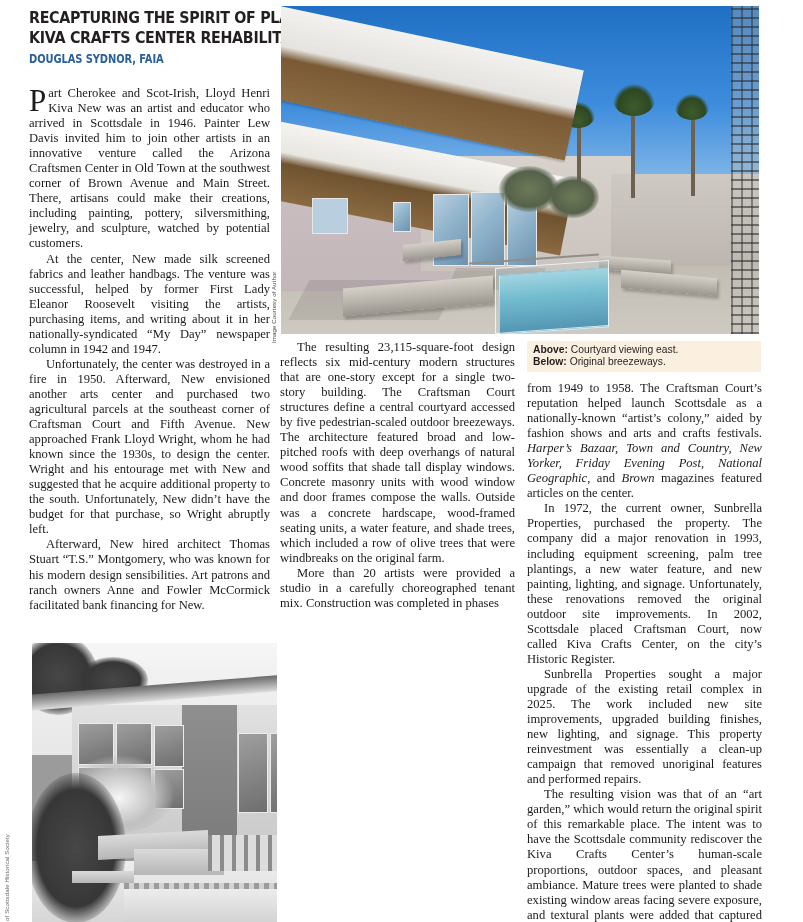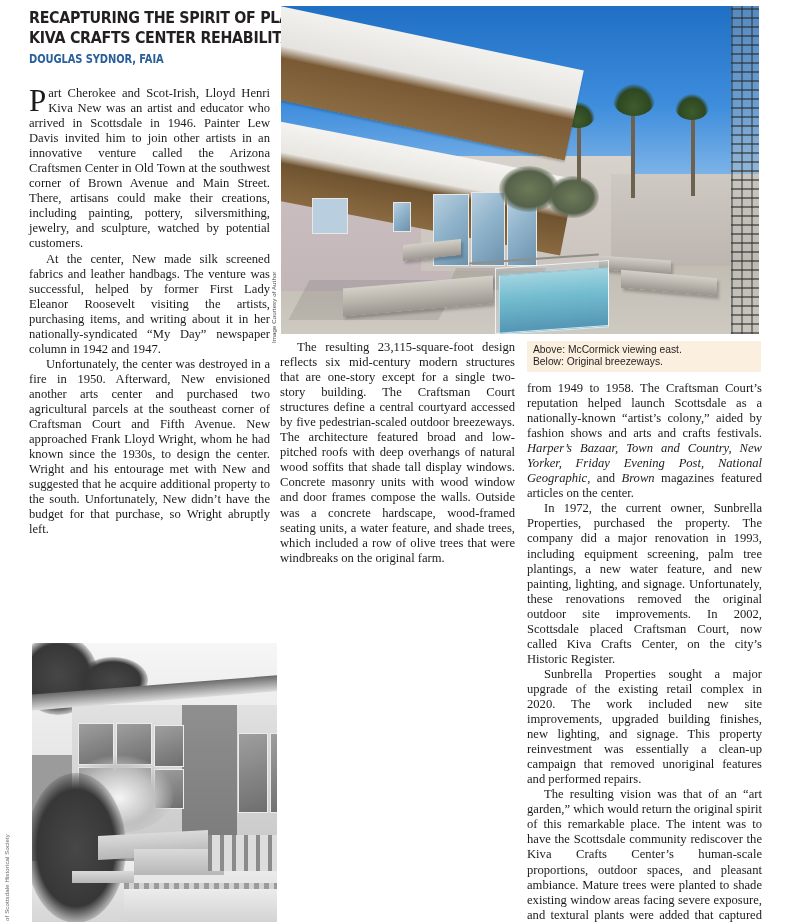--- a/index.html
+++ b/index.html
@@ -108,21 +108,21 @@
     left: 527px; top: 341px;
     width: 234px; height: 31px;
     background: #fbefe0;
     box-sizing: border-box;
     padding: 3px 5px 2px 6px;
     font-family: "Liberation Sans", sans-serif;
     font-size: 10.3px;
     line-height: 12.4px;
     color: #231f20;
   }
-  #caption-box b { font-weight: 400; }
+  #caption-box b { font-weight: 700; }
 
   
   #side-tab {
     position: absolute;
     left: 762px; top: 0px;
     width: 41px; height: 338px;
     background: #ffffff;
   }
 
   
@@ -299,35 +299,37 @@
 
   <div id="side-tab">
     
     
   </div>
 
   <div class="col" id="col1">
     <p class="first"><span class="dropcap">P</span><span>art Cherokee and Scot-Irish, Lloyd Henri Kiva New was an artist and educator who arrived in Scottsdale in 1946. Painter Lew Davis invited him to join other artists in an innovative venture called the Arizona Craftsmen Center in Old Town at the southwest corner of Brown Avenue and Main Street. There, artisans could make their creations, including painting, pottery, silversmithing, jewelry, and sculpture, watched by potential customers.</span></p>
     <p>At the center, New made silk screened fabrics and leather handbags. The venture was successful, helped by former First Lady Eleanor Roosevelt visiting the artists, purchasing items, and writing about it in her nationally-syndicated “My Day” newspaper column in 1942 and 1947.</p>
     <p>Unfortunately, the center was destroyed in a fire in 1950. Afterward, New envisioned another arts center and purchased two agricultural parcels at the southeast corner of Craftsman Court and Fifth Avenue. New approached Frank Lloyd Wright, whom he had known since the 1930s, to design the center. Wright and his entourage met with New and suggested that he acquire additional property to the south. Unfortunately, New didn’t have the budget for that purchase, so Wright abruptly left.</p>
+    <p>Afterward, New hired architect Thomas Stuart “T.S.” Montgomery, who was known for his modern design sensibilities. Art patrons and ranch owners Anne and Fowler McCormick facilitated bank financing for New.</p>
   </div>
 
   <div class="col" id="col2">
     <p class="first" style="text-indent:17px;">The resulting 23,115-square-foot design reflects six mid-century modern structures that are one-story except for a single two-story building. The Craftsman Court structures define a central courtyard accessed by five pedestrian-scaled outdoor breezeways. The architecture featured broad and low-pitched roofs with deep overhangs of natural wood soffits that shade tall display windows. Concrete masonry units with wood window and door frames compose the walls. Outside was a concrete hardscape, wood-framed seating units, a water feature, and shade trees, which included a row of olive trees that were windbreaks on the original farm.</p>
+    <p>More than 20 artists were provided a studio in a carefully choreographed tenant mix. Construction was completed in phases</p>
   </div>
 
   <div id="caption-box">
-    <div><b>Above:</b><span> McCormick viewing east.</span></div>
+    <div><b>Above:</b><span> Courtyard viewing east.</span></div>
     <div><b>Below:</b><span> Original breezeways.</span></div>
   </div>
 
   <div class="col" id="col3">
     <p class="first"><span>from 1949 to 1958. The Craftsman Court’s reputation helped launch Scottsdale as a nationally-known “artist’s colony,” aided by fashion shows and arts and crafts festivals. </span><em>Harper’s Bazaar, Town and Country, New Yorker, Friday Evening Post, National Geographic,</em><span> and </span><em>Brown</em><span> magazines featured articles on the center.</span></p>
     <p>In 1972, the current owner, Sunbrella Properties, purchased the property. The company did a major renovation in 1993, including equipment screening, palm tree plantings, a new water feature, and new painting, lighting, and signage. Unfortunately, these renovations removed the original outdoor site improvements. In 2002, Scottsdale placed Craftsman Court, now called Kiva Crafts Center, on the city’s Historic Register.</p>
-    <p>Sunbrella Properties sought a major upgrade of the existing retail complex in 2020. The work included new site improvements, upgraded building finishes, new lighting, and signage. This property reinvestment was essentially a clean-up campaign that removed unoriginal features and performed repairs.</p>
+    <p>Sunbrella Properties sought a major upgrade of the existing retail complex in 2025. The work included new site improvements, upgraded building finishes, new lighting, and signage. This property reinvestment was essentially a clean-up campaign that removed unoriginal features and performed repairs.</p>
     <p>The resulting vision was that of an “art garden,” which would return the original spirit of this remarkable place. The intent was to have the Scottsdale community rediscover the Kiva Crafts Center’s human-scale proportions, outdoor spaces, and pleasant ambiance. Mature trees were planted to shade existing window areas facing severe exposure, and textural plants were added that captured the original</p>
   </div>
 
   <div class="photo bw" id="photo-bottom">
     <div class="bw-sky"></div>
     <div class="bw-ground"></div>
 
     <div class="bw-shrub" style="left:-14px;top:-8px;width:80px;height:80px;"></div>
     <div class="bw-shrub" style="left:46px;top:14px;width:70px;height:46px;"></div>
 

